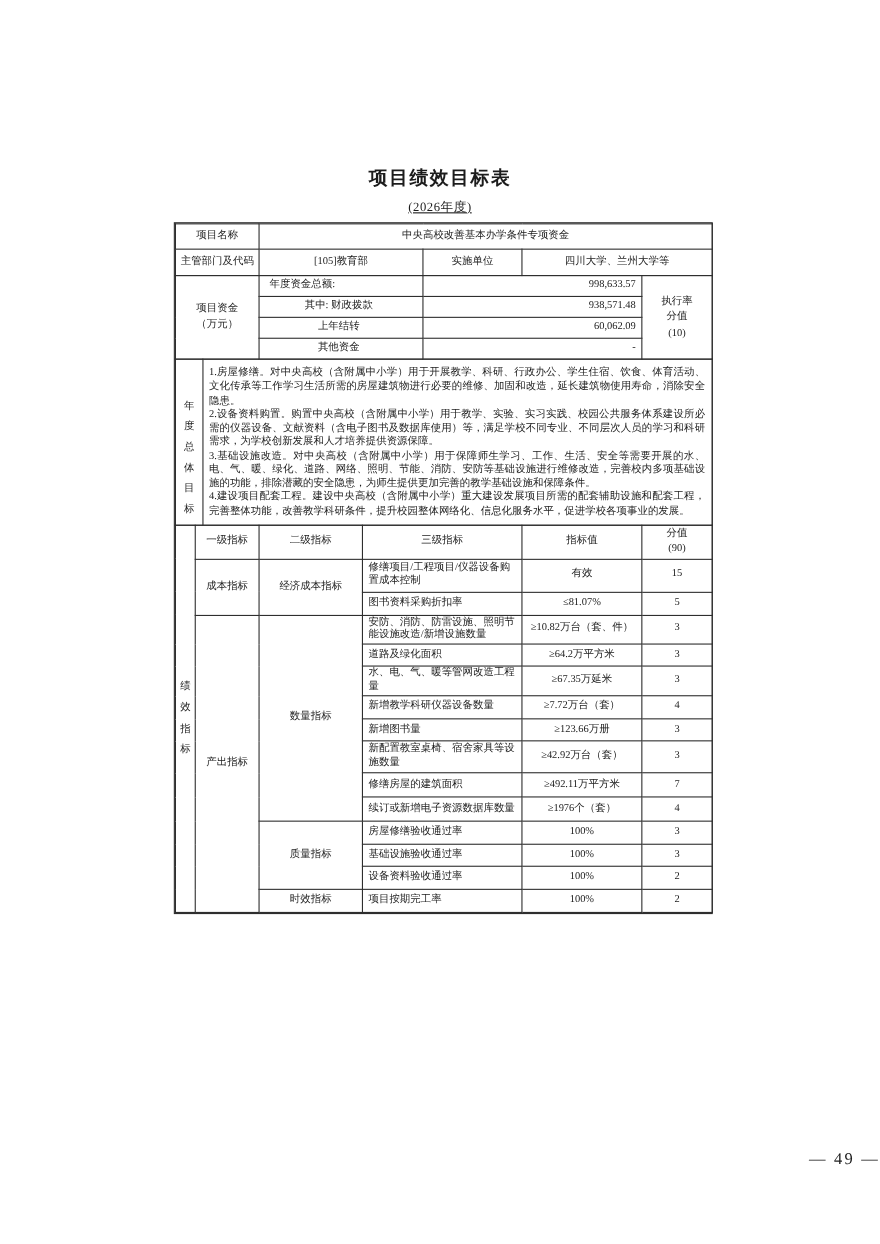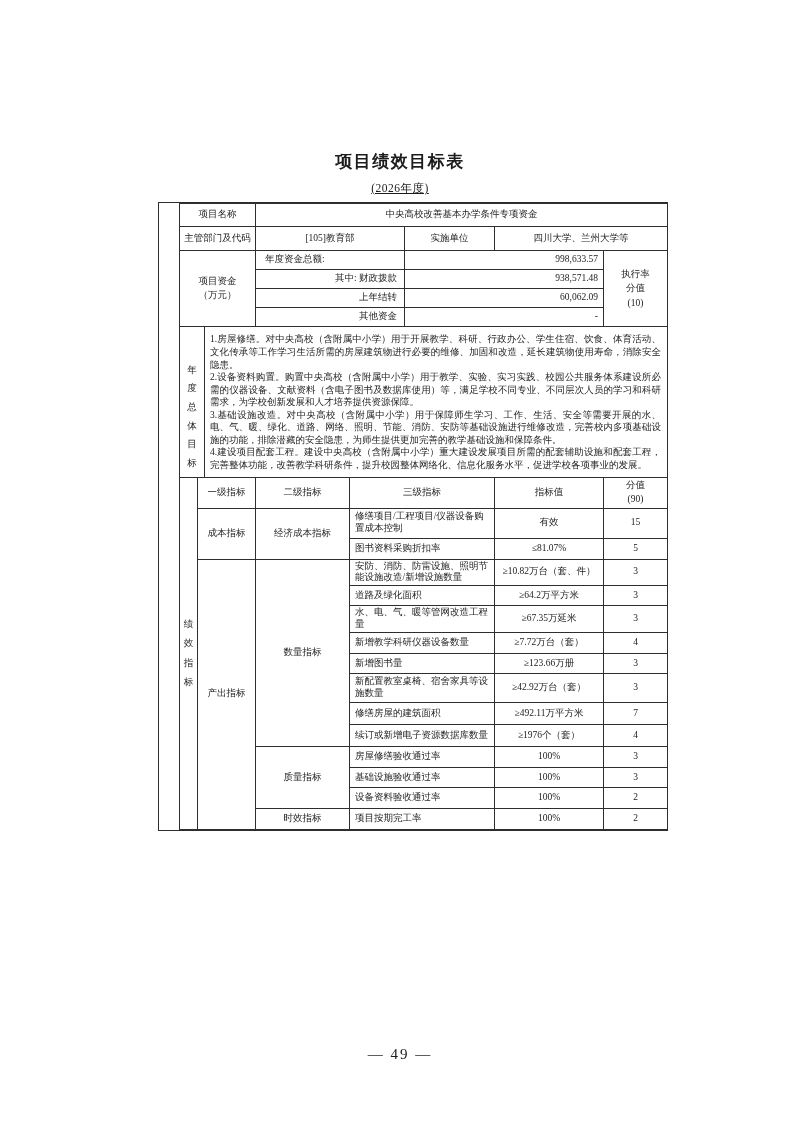--- a/index.html
+++ b/index.html
@@ -13,41 +13,40 @@
     font-family:Liberation Sans, sans-serif;
     font-weight:bold; font-size:17px; letter-spacing:1.5px;
   }
   .doc-subtitle {
     position:absolute; top:181px; left:0; width:100%; text-align:center;
     font-size:11.5px; letter-spacing:0.5px;text-decoration:underline;
   }
   .sheet {
     position:absolute; left:158px; top:202px; width:488px;
     border:1px solid #2e2e2e;
-    padding-left:20px;
   }
   .sheet table { border-collapse:collapse; table-layout:fixed; width:488px; }
   .sheet table.follow { margin-top:-1px; }
   .sheet td {
     border:1px solid #2e2e2e; font-size:9.5px; line-height:1.25;
     padding:1px 3px; text-align:center; vertical-align:middle; overflow:hidden;
     word-break:break-word;
   }
   td.al { text-align:left; padding-left:5px; }
-  td.ar { text-align:right; padding-right:7px;margin-top:12px; }
+  td.ar { padding-right:7px;margin-top:12px; }
   td.val-r { text-align:right; padding-right:5px; }
   .two-line span { display:block; line-height:1.45; }
   .exec-cell span { display:block; line-height:1.5; }
   .vstack { display:inline-block; width:1em; word-break:break-all; text-align:center; }
   .goal-label .vstack { line-height:1.95;margin-top:29px; }
   .side-label .vstack { line-height:2.05; }
   td.goal-cell { padding:3px 6px 2px 5px; vertical-align:middle; }
   .goal-p { font-size:9.5px; line-height:12.55px; text-align:justify; }
   .page-number {
-    position:absolute; top:1046px; left:0; width:100%; text-align:center;
+    position:absolute; top:1046px; left:0; width:100%; text-align:right;
     font-size:15px; letter-spacing:2px;
   }
 </style>
 </head>
 <body>
 
 <div class="page">
 
   <div class="doc-title">项目绩效目标表</div>
   <div class="doc-subtitle">(2026年度)</div>

